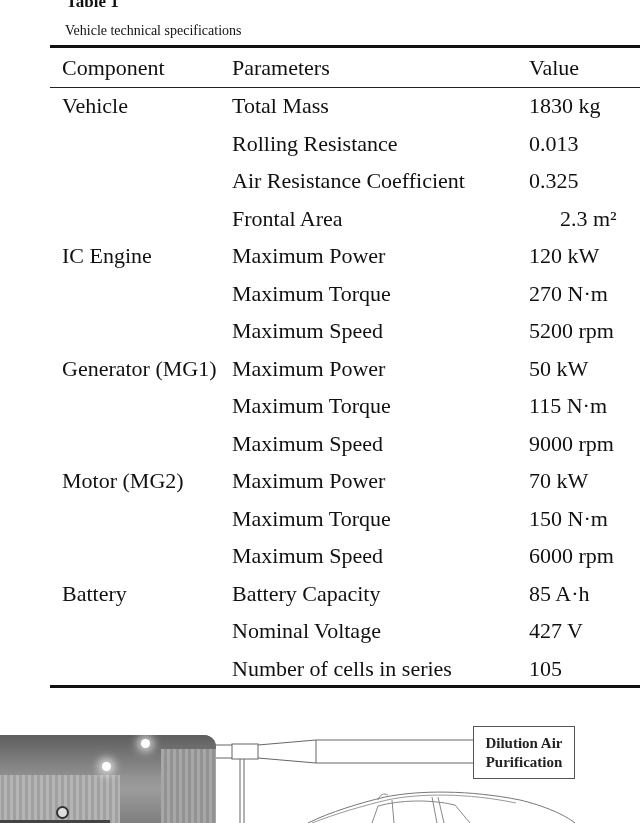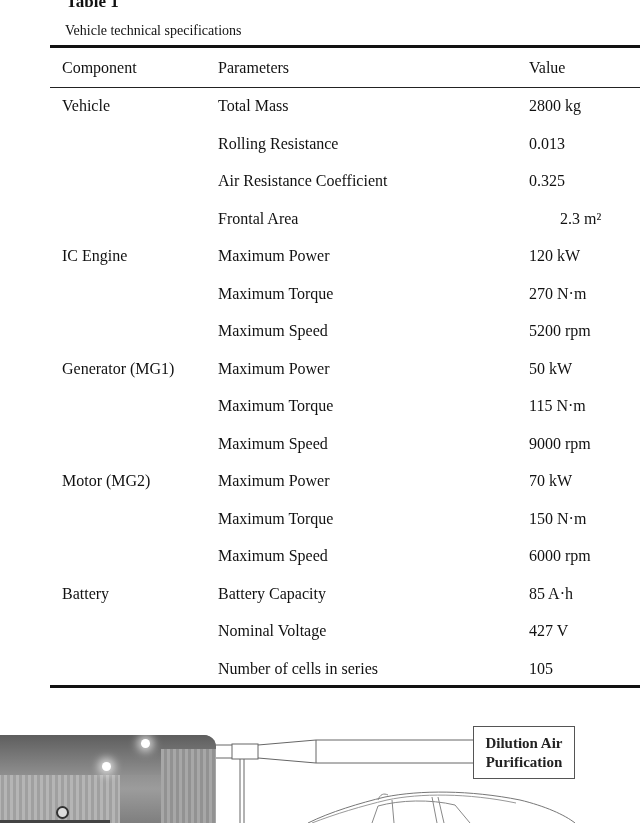--- a/index.html
+++ b/index.html
@@ -19,24 +19,24 @@
   .rule-thick-top {
     position: absolute; left: 50px; top: 45px; width: 590px; height: 3px; background: #111;
   }
   .rule-thin {
     position: absolute; left: 50px; top: 87px; width: 590px; height: 1px; background: #222;
   }
   .rule-thick-bottom {
     position: absolute; left: 50px; top: 685px; width: 590px; height: 3px; background: #111;
   }
   .cell {
-    position: absolute; font-size: 16px; line-height: 22px; white-space: nowrap;
+    position: absolute; font-size: 22px; line-height: 22px; white-space: nowrap;
   }
   .col1 { left: 62px; }
-  .col2 { left: 218px; }
+  .col2 { left: 232px; }
   .col3 { left: 529px; }
 
   
   .figure { position: absolute; left: 0; top: 700px; width: 640px; height: 123px; }
   .photo {
     position: absolute; left: -20px; top: 35px; width: 236px; height: 120px;
     border-radius: 0 12px 0 0; overflow: hidden;
     background: linear-gradient(180deg, #6e6e6e 0%, #8a8a8a 25%, #9c9c9c 45%, #7d7d7d 75%, #5a5a5a 100%);
   }
   .photo .ceiling {
@@ -80,21 +80,21 @@
 
 <div class="cell col1" style="top:57px">Component</div>
 <div class="cell col2" style="top:57px">Parameters</div>
 <div class="cell col3" style="top:57px">Value</div>
 
 <div class="rule-thin"></div>
 
 <div id="table-body">
     <div class="cell col1" style="top: 95px;">Vehicle</div>
     <div class="cell col2" style="top: 95px;">Total Mass</div>
-    <div class="cell col3" style="top: 95px;">2800 kg</div>
+    <div class="cell col3" style="top: 95px;">1830 kg</div>
     <div class="cell col1" style="top: 133px;"></div>
     <div class="cell col2" style="top: 133px;">Rolling Resistance</div>
     <div class="cell col3" style="top: 133px;">0.013</div>
     <div class="cell col1" style="top: 170px;"></div>
     <div class="cell col2" style="top: 170px;">Air Resistance Coefficient</div>
     <div class="cell col3" style="top: 170px;">0.325</div>
     <div class="cell col1" style="top: 208px;"></div>
     <div class="cell col2" style="top: 208px;">Frontal Area</div>
     <div class="cell col3" style="top: 208px; margin-left: 31px;">2.3 m²</div>
     <div class="cell col1" style="top: 245px;">IC Engine</div>

